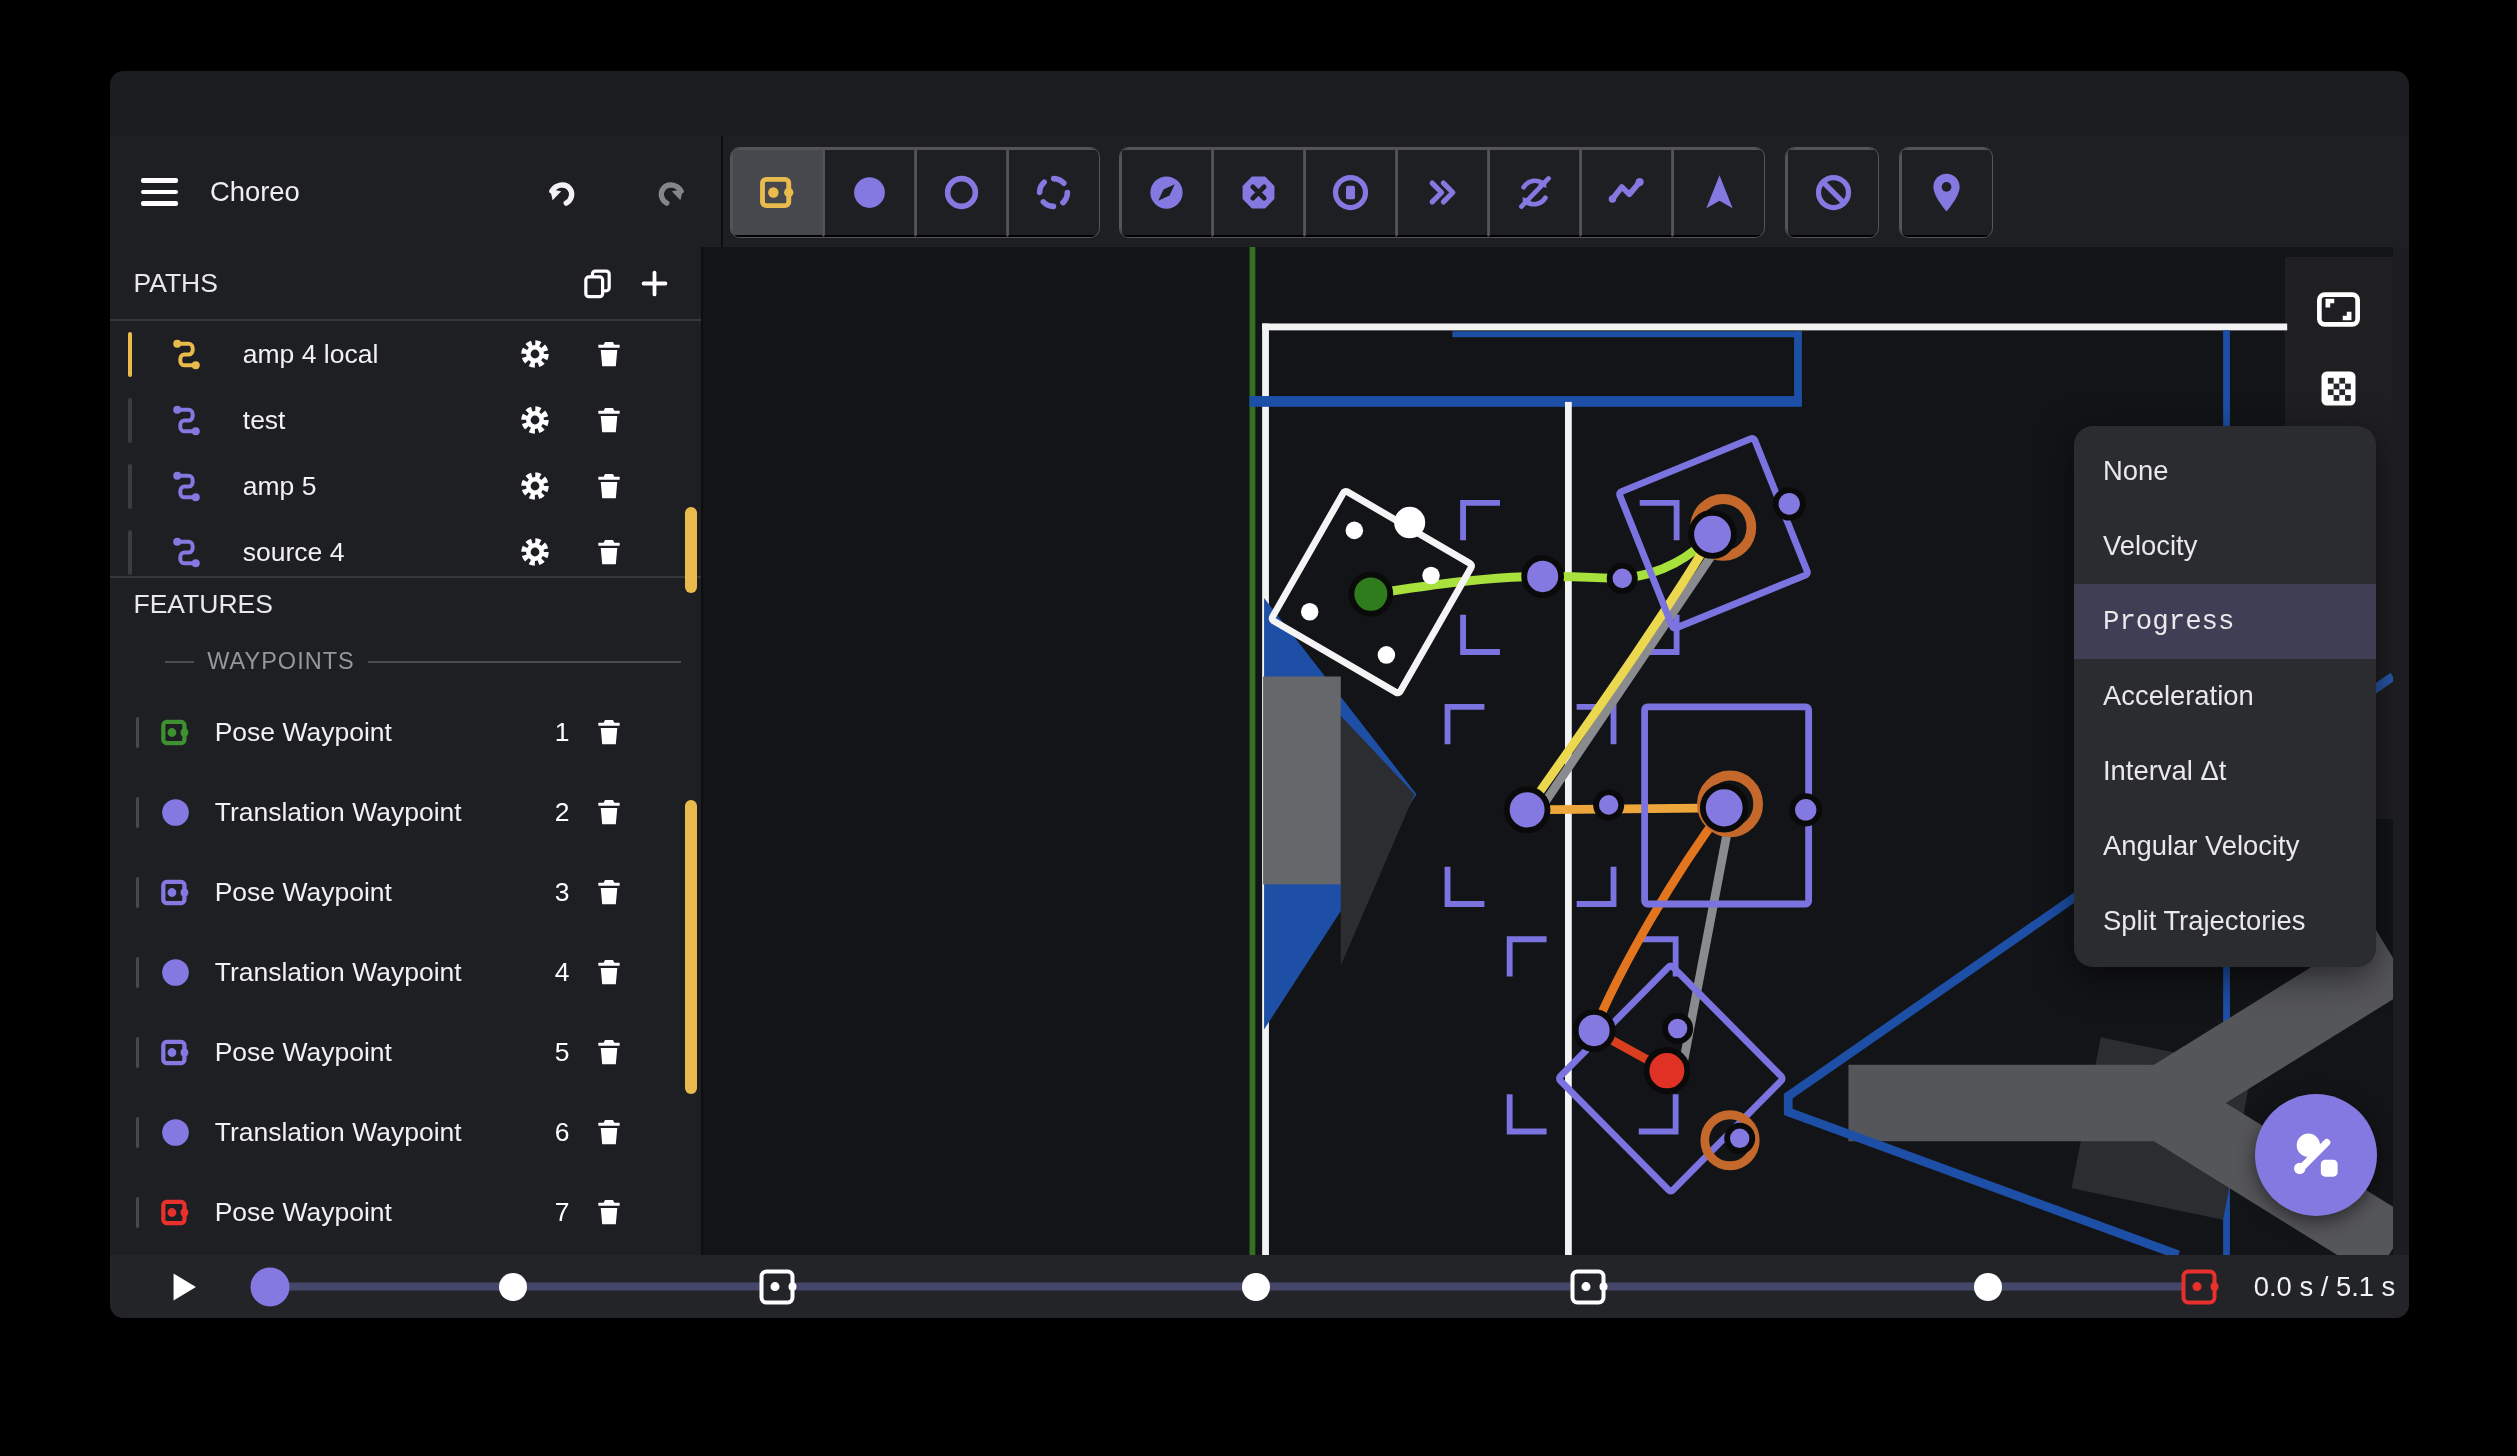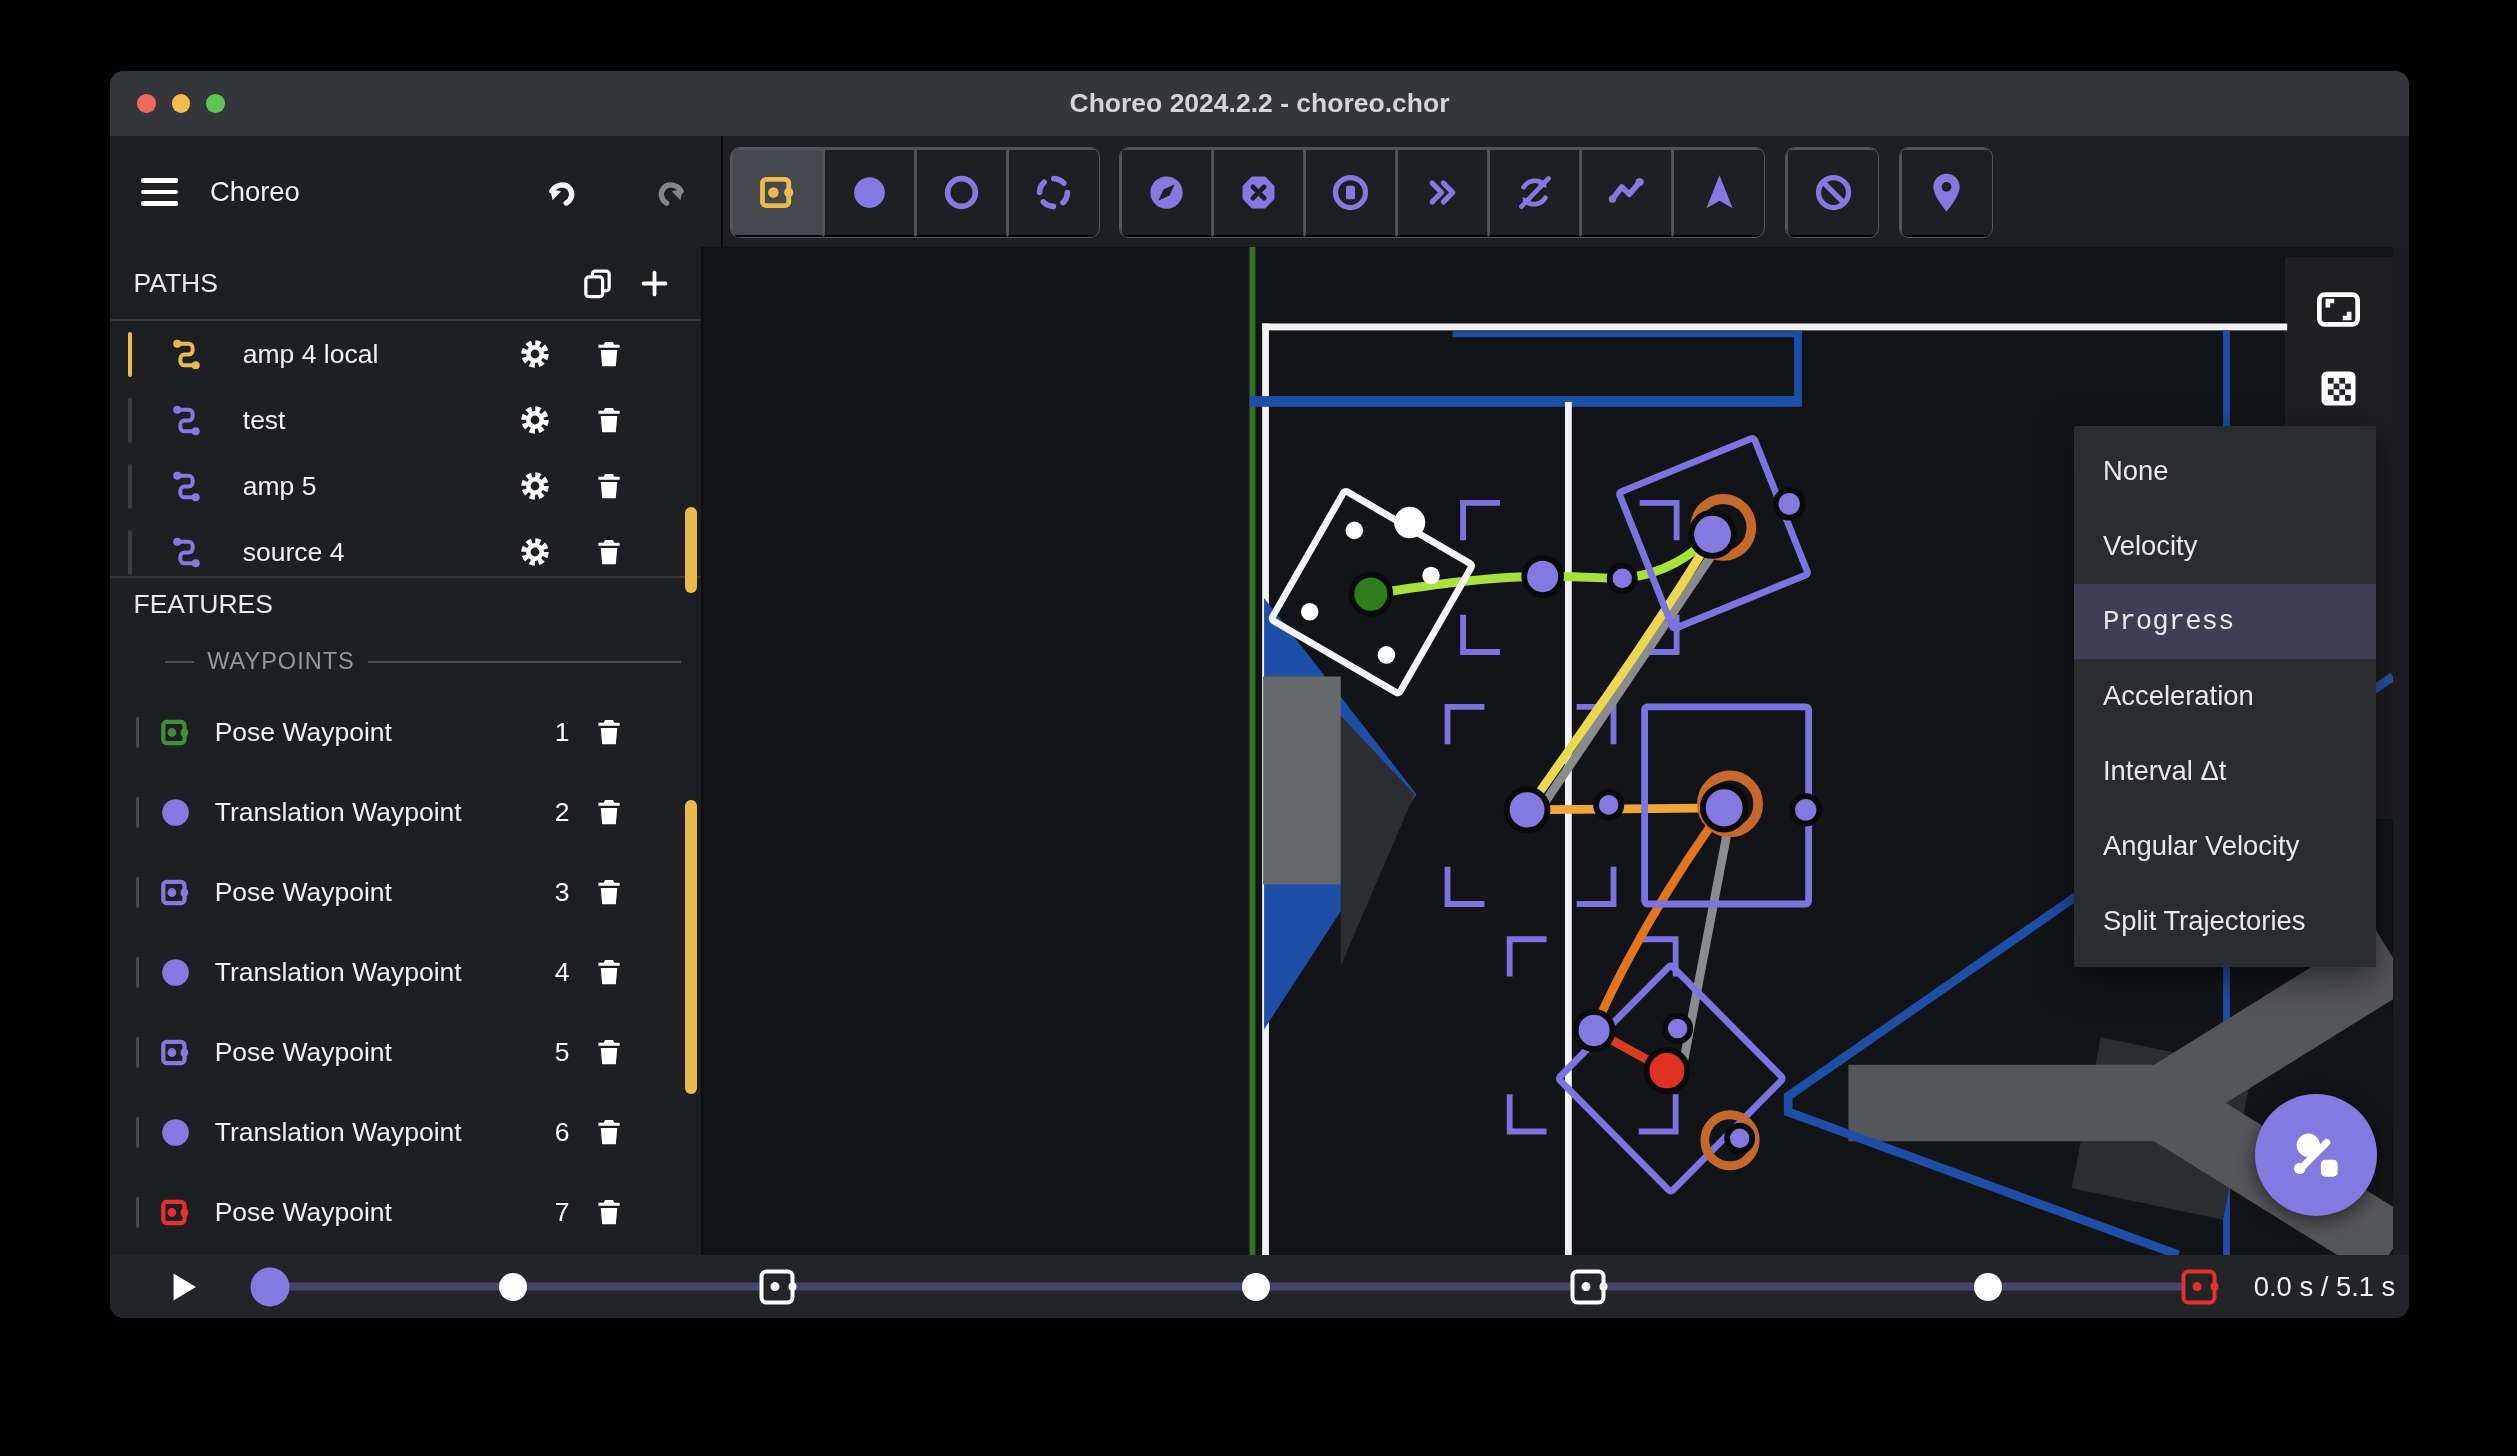--- a/index.html
+++ b/index.html
@@ -70,21 +70,21 @@
   .thumb-features{top:553px;height:294px;}
   
   .canvas{flex:1;position:relative;background:var(--canvas-bg);overflow:hidden;}
   .field-svg{position:absolute;inset:0;width:100%;height:100%;}
   .right-strip{position:absolute;right:0;top:9.8px;width:108px;height:562px;background:rgba(255,255,255,.05);border-radius:0 0 0 13.7px;}
   .canvas-btn{position:absolute;width:51px;height:51px;background:none;border:none;cursor:pointer;}
   .canvas-btn svg{width:51px;height:51px;}
   .btn-fit{right:29px;top:37px;}
   .btn-grid{right:29px;top:116px;}
   
-  .view-menu{position:absolute;left:1371px;top:179px;width:302px;background:var(--menu-bg);border-radius:1px;
+  .view-menu{position:absolute;left:1371px;top:179px;width:302px;background:var(--menu-bg);border-radius:19px;
              padding:7.8px 0;box-shadow:0 9.8px 35px rgba(0,0,0,.55);}
   .menu-item{height:75px;display:flex;align-items:center;padding-left:29px;font-size:27.4px;color:#e9e9eb;cursor:pointer;}
   .menu-item.selected{background:var(--menu-sel);font-family:Liberation Mono, monospace;}
   
   .fab{position:absolute;left:1552px;top:847px;width:122px;height:122px;border-radius:50%;background:var(--purple);
        border:none;display:flex;align-items:center;justify-content:center;cursor:pointer;box-shadow:0 5.9px 17.6px rgba(0,0,0,.5);}
   .fab svg{width:65px;height:65px;}
   
   .playbar{position:absolute;left:0;bottom:0;right:0;height:63px;background:var(--playbar);}
   .play-btn{position:absolute;left:51px;top:50%;transform:translateY(-50%);background:none;border:none;cursor:pointer;width:43px;height:43px;}
@@ -99,28 +99,20 @@
   .m-pose.m-red{border-color:var(--red);}
   .m-pose.m-red::before,.m-pose.m-red::after{background:var(--red);}
   .time-label{position:absolute;right:13.7px;top:50%;transform:translateY(-50%);font-size:27.4px;color:#f2f2f2;white-space:nowrap;}
 </style>
 </head>
 <body>
 
 <div class="stage">
   <div class="window">
 
-    <div class="titlebar">
-      <div class="traffic">
-        <span class="tl red"></span>
-        <span class="tl ylw"></span>
-        <span class="tl grn"></span>
-      </div>
-      <span class="title-text">Choreo 2024.2.2 - choreo.chor</span>
-    </div>
 
     <div class="appbar">
       <div class="appbar-left">
         <div class="hamburger">
             <span></span>
             <span></span>
             <span></span>
           </div>
         <span class="app-name">Choreo</span>
         <div class="undo-redo">

